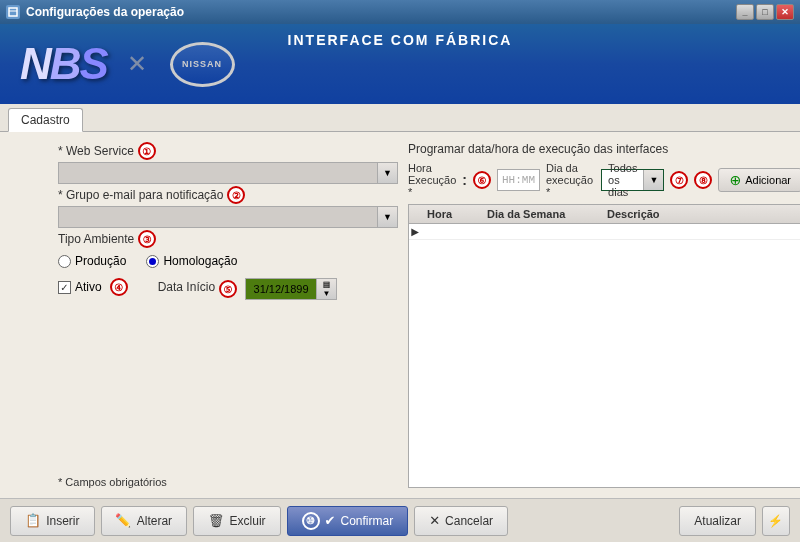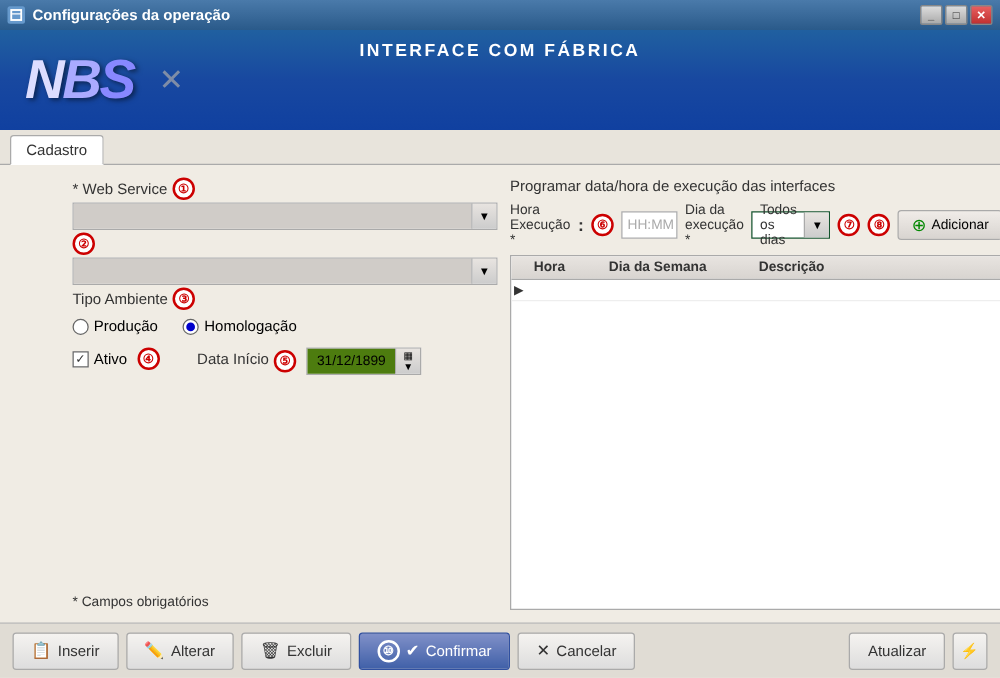--- a/index.html
+++ b/index.html
@@ -509,20 +509,25 @@
 <div class="window-body">
 
   <div class="header-banner">
     <span class="header-title">INTERFACE COM FÁBRICA</span>
     <div class="nbs-logo">
       <span class="nbs-letter n">N</span>
       <span class="nbs-letter b">B</span>
       <span class="nbs-letter s">S</span>
     </div>
     <span class="x-separator">✕</span>
+    <div class="nissan-logo">
+      <div class="nissan-circle-outer">
+        <span class="nissan-text">NISSAN</span>
+      </div>
+    </div>
   </div>
 
   <div class="tab-bar">
     <div class="tab active">
       <span>Cadastro</span>
     </div>
   </div>
 
   <div class="content-area">
 
@@ -534,20 +539,21 @@
           <span class="badge">①</span>
         </div>
         <div class="combo-box">
           <input class="combo-input" type="text" value="" style="">
           <div class="combo-btn">▼</div>
         </div>
       </div>
 
       <div class="field-group">
         <div class="field-label">
+          <span>* Grupo e-mail para notificação</span>
           <span class="badge">②</span>
         </div>
         <div class="combo-box">
           <input class="combo-input" type="text" value="" style="">
           <div class="combo-btn">▼</div>
         </div>
       </div>
 
       <div class="field-group">
         <div class="field-label">
@@ -599,21 +605,21 @@
 
       <div class="right-panel-title">Programar data/hora de execução das interfaces</div>
 
       <div class="schedule-controls">
         <span class="schedule-label">
           <span>Hora Execução *</span>
         </span>
         <span class="time-colon">:</span>
         <span class="badge">⑥</span>
         <div class="time-box">
-          <span style="color:#aaa;font-size:11px;">HH:MM</span>
+          <span style="color:#aaa;font-size:11px;font-family:Liberation Mono, monospace;">HH:MM</span>
         </div>
 
         <span class="schedule-label">
           <span>Dia da execução *</span>
         </span>
         <div class="day-combo">
           <span class="day-combo-val">Todos os dias</span>
           <div class="day-combo-btn">▼</div>
         </div>
         <span class="badge">⑦</span>

